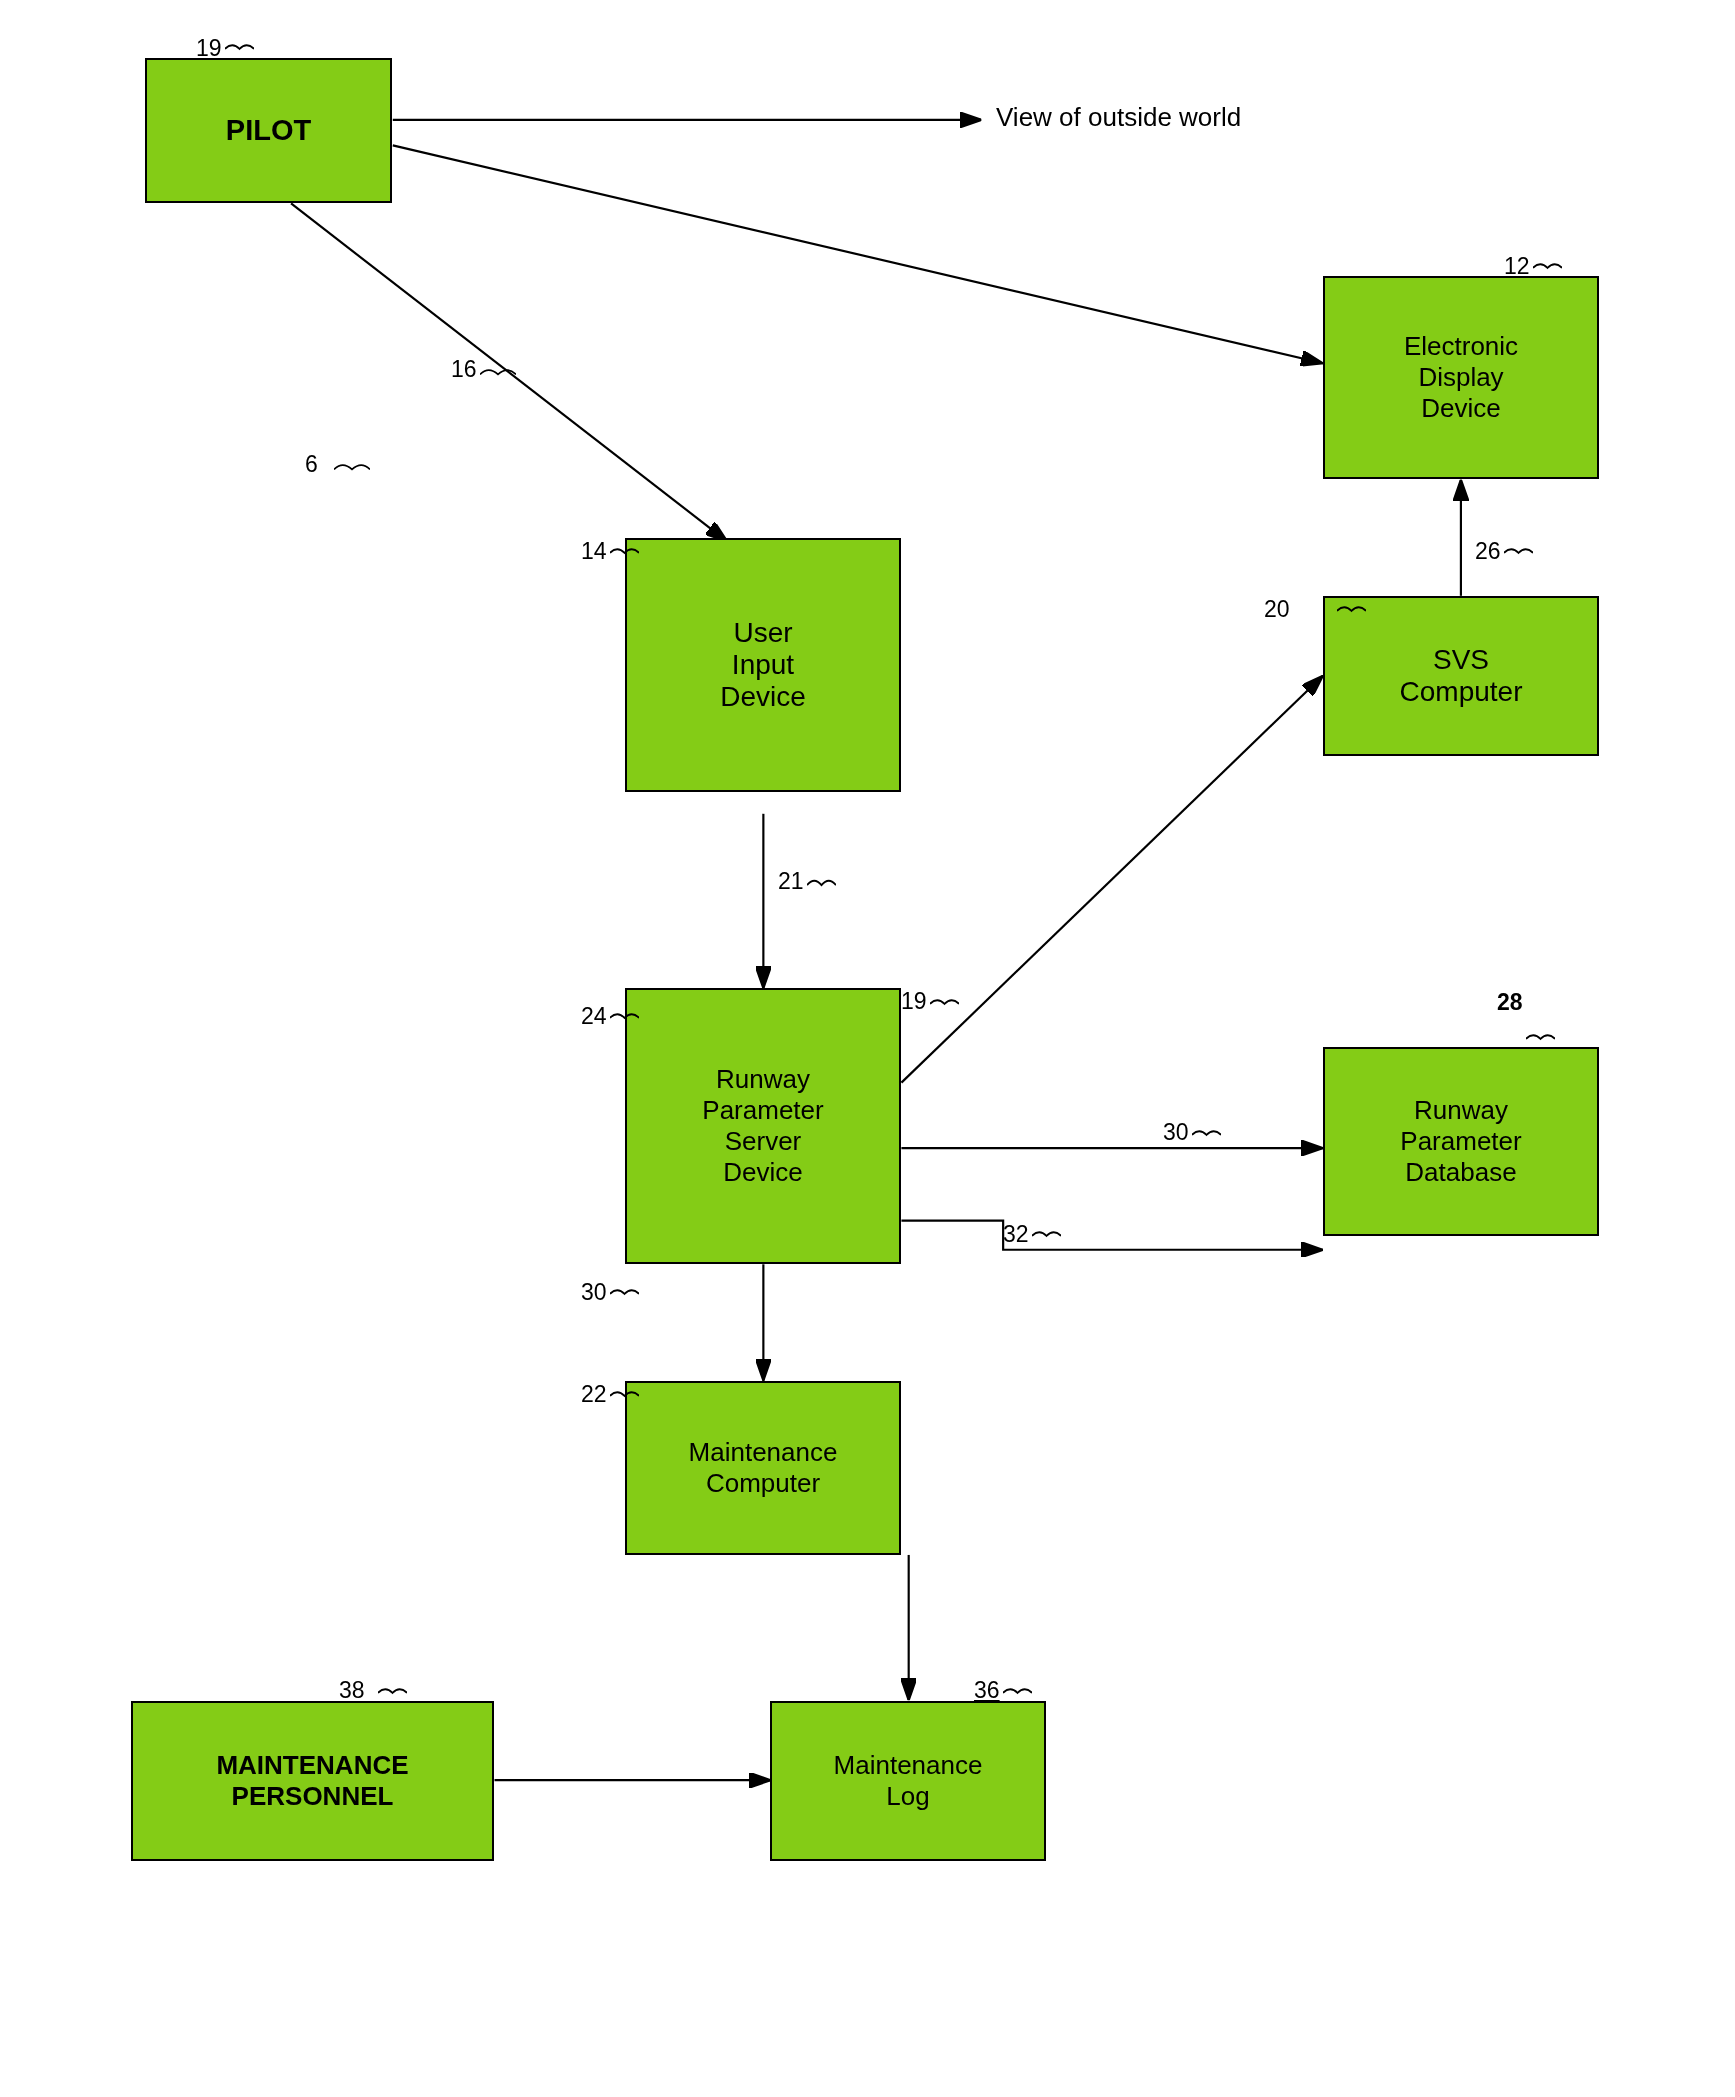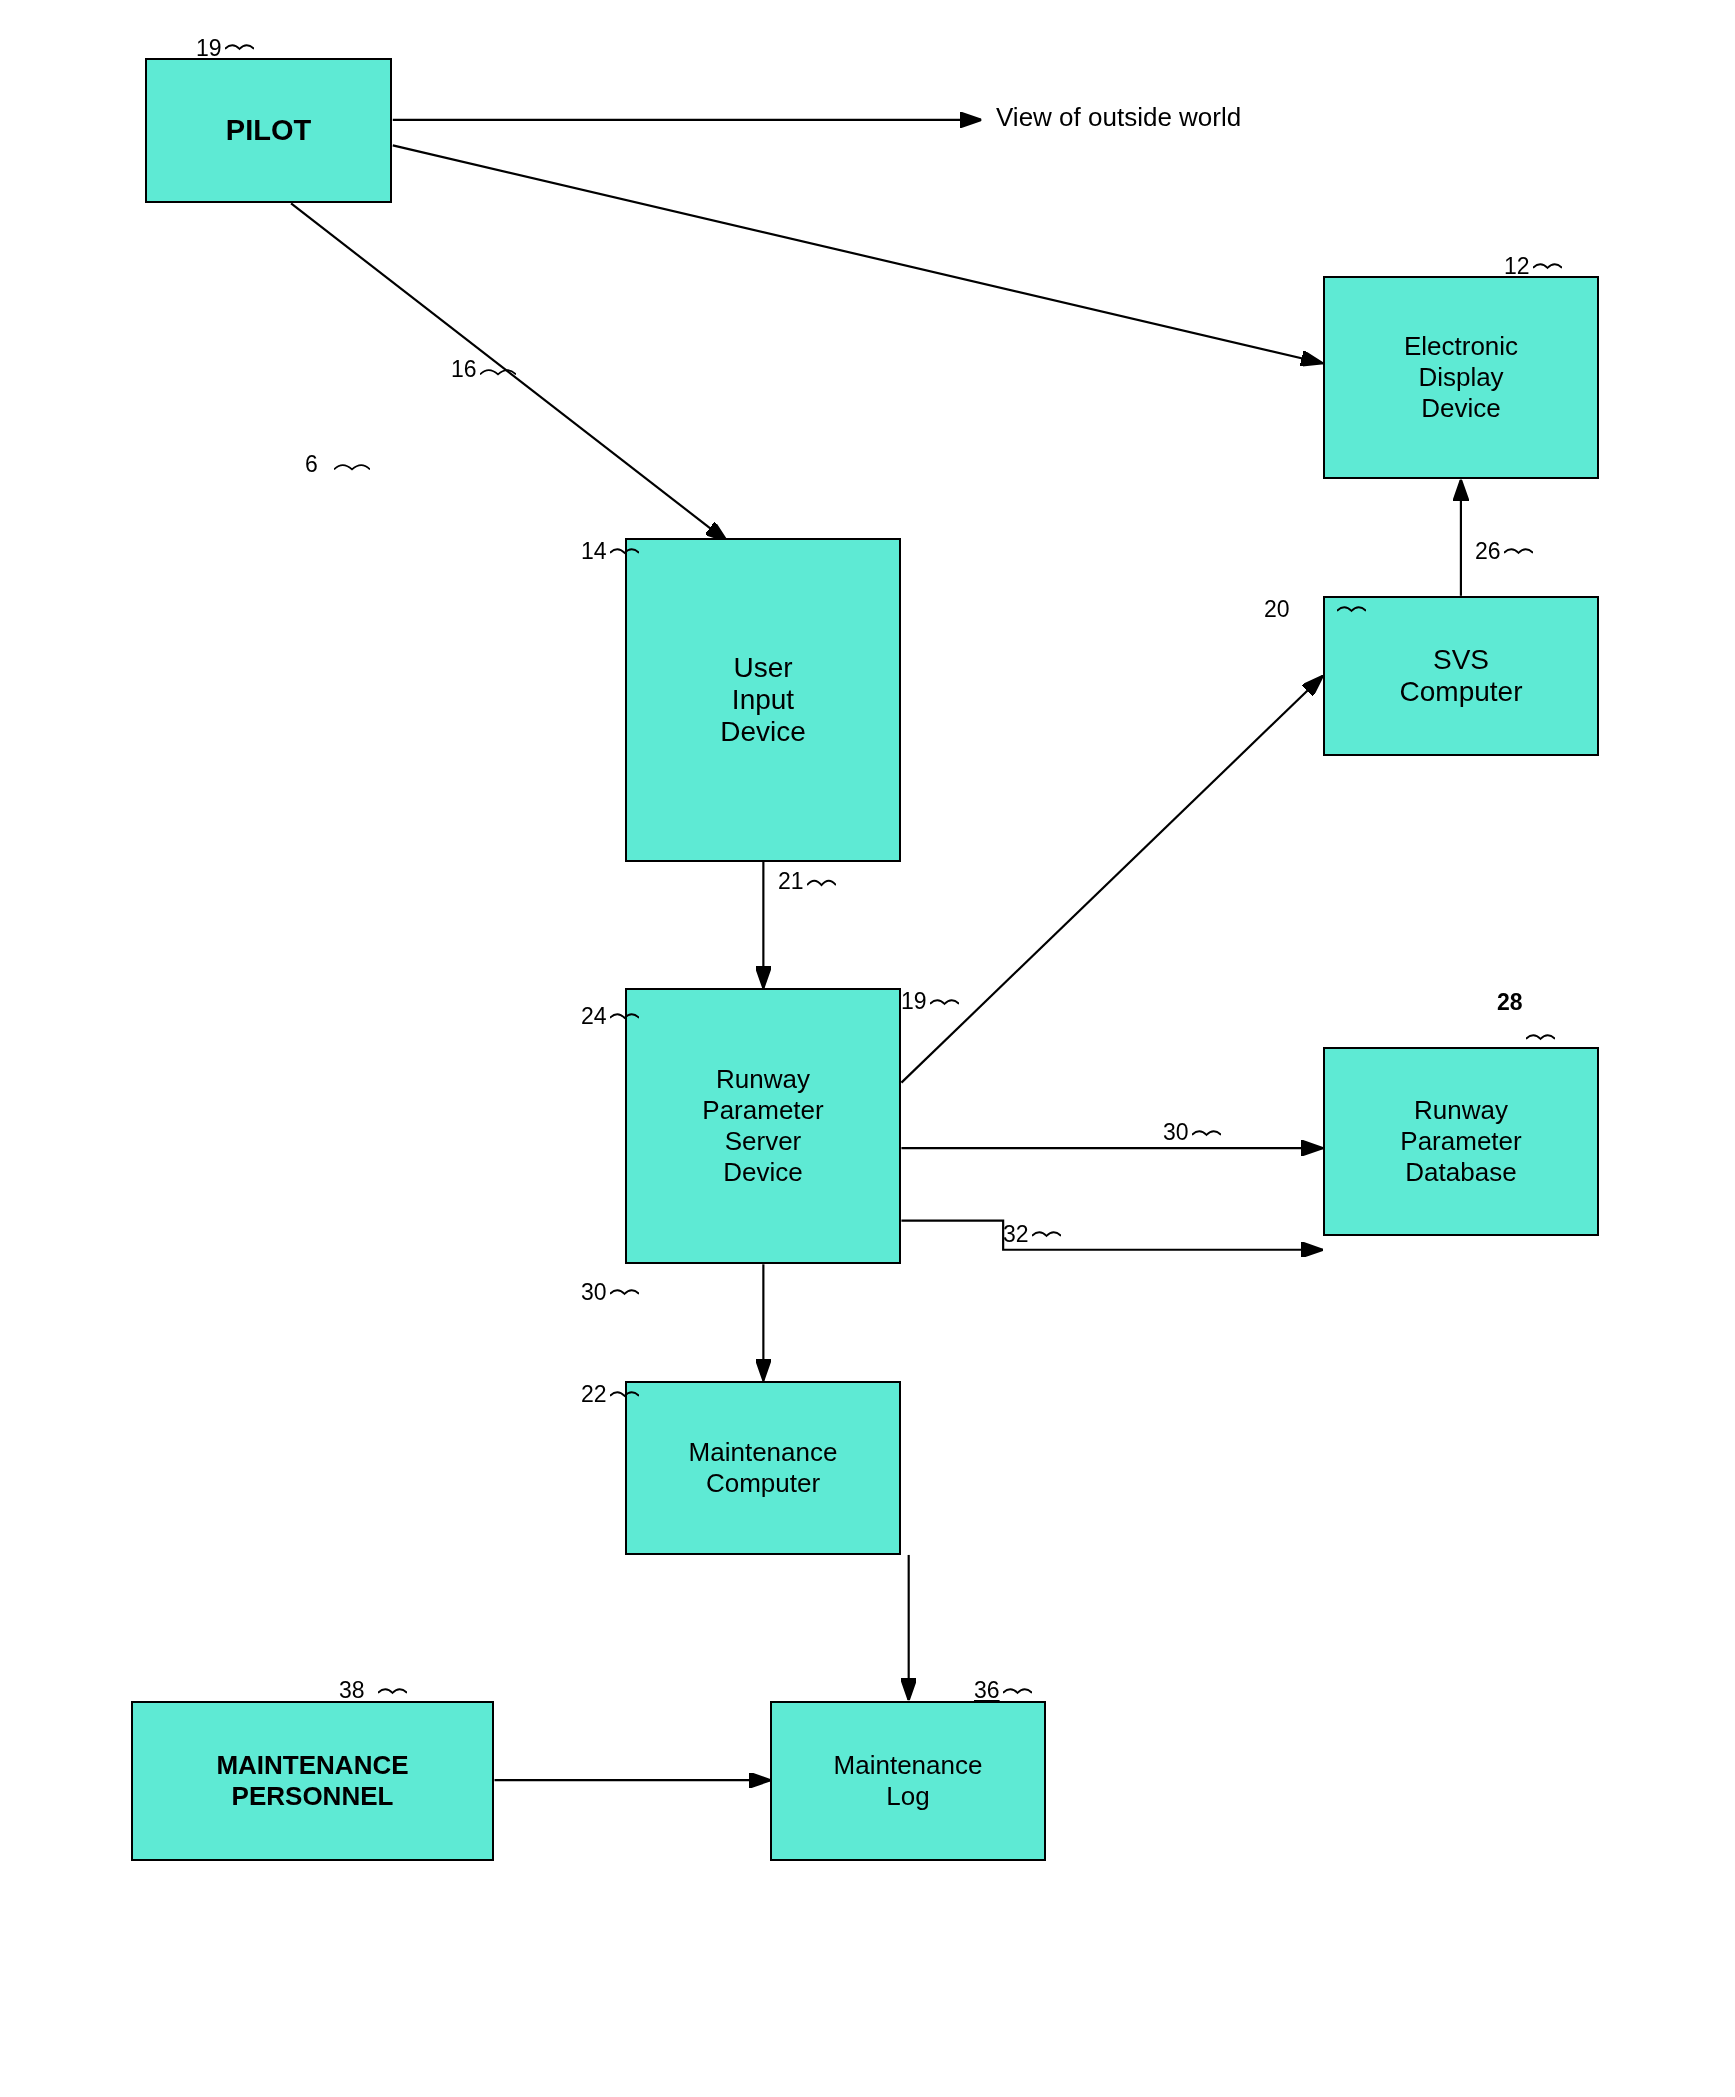--- a/index.html
+++ b/index.html
@@ -13,21 +13,21 @@
     }
     .diagram-container {
       position: absolute;
       top: 0; left: 0;
       width: 1736px;
       height: 2097px;
     }
     .box {
       position: absolute;
       border: 2.9px solid #000;
-      background: #5eead4;
+      background: #84cc16;
       display: flex;
       align-items: center;
       justify-content: center;
       text-align: center;
       font-size: 26px;
       font-weight: normal;
     }
     .box-bold {
       font-weight: bold;
       font-size: 29px;
@@ -119,21 +119,21 @@
   </svg>
 
   <div class="box" style="left:1323px; top:276px; width:276px; height:203px; font-size:26px;">
     <span>Electronic<br>Display<br>Device</span>
   </div>
   <span class="label-ref" style="left:1504px; top:253px;">12</span>
   <svg style="position:absolute; left:1533px; top:257px; width:29px; height:14.5px;" viewBox="0 0 40 20" width="29" height="14.5">
     <path d="M0,15 Q10,5 20,15 Q30,5 40,15" stroke="#000" stroke-width="2.5" fill="none"></path>
   </svg>
 
-  <div class="box" style="left:625px; top:538px; width:276px; height:324px; font-size:28px;">
+  <div class="box" style="left:625px; top:538px; width:276px; height:254px; font-size:28px;">
     <span>User<br>Input<br>Device</span>
   </div>
   <span class="label-ref" style="left:581px; top:538px;">14</span>
   <svg style="position:absolute; left:610px; top:542px; width:29px; height:14.5px;" viewBox="0 0 40 20" width="29" height="14.5">
     <path d="M0,15 Q10,5 20,15 Q30,5 40,15" stroke="#000" stroke-width="2.5" fill="none"></path>
   </svg>
 
   <span class="label-ref" style="left:778px; top:868px;">21</span>
   <svg style="position:absolute; left:807px; top:872px; width:29px; height:16px;" viewBox="0 0 40 22" width="29" height="16">
     <path d="M0,18 Q10,6 20,18 Q30,6 40,18" stroke="#000" stroke-width="2.5" fill="none"></path>

